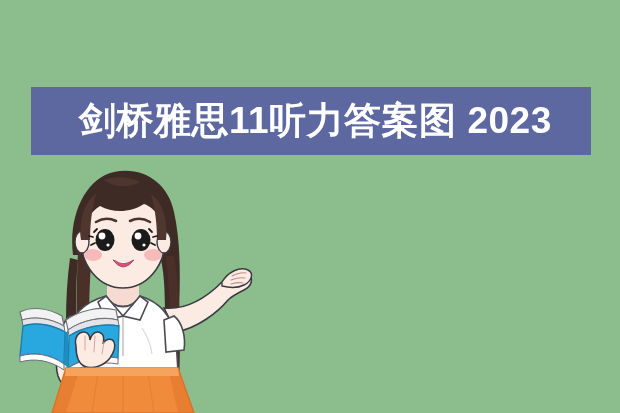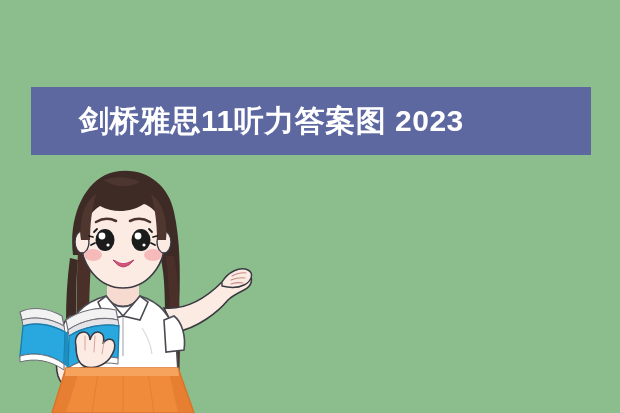--- a/index.html
+++ b/index.html
@@ -23,21 +23,21 @@
     width: 560px;
     height: 68px;
     background: #5d67a0;
     display: flex;
     align-items: center;
     box-sizing: border-box;
     padding-left: 48px;
   }
   #title-text {
     color: #ffffff;
-    font-size: 30px;
+    font-size: 37px;
     font-weight: bold;
     letter-spacing: 0.5px;
     white-space: nowrap;
     font-family: "Liberation Sans", "DejaVu Sans", sans-serif;
   }
   #character {
     position: absolute;
     left: 18px;
     top: 160px;
     width: 250px;

